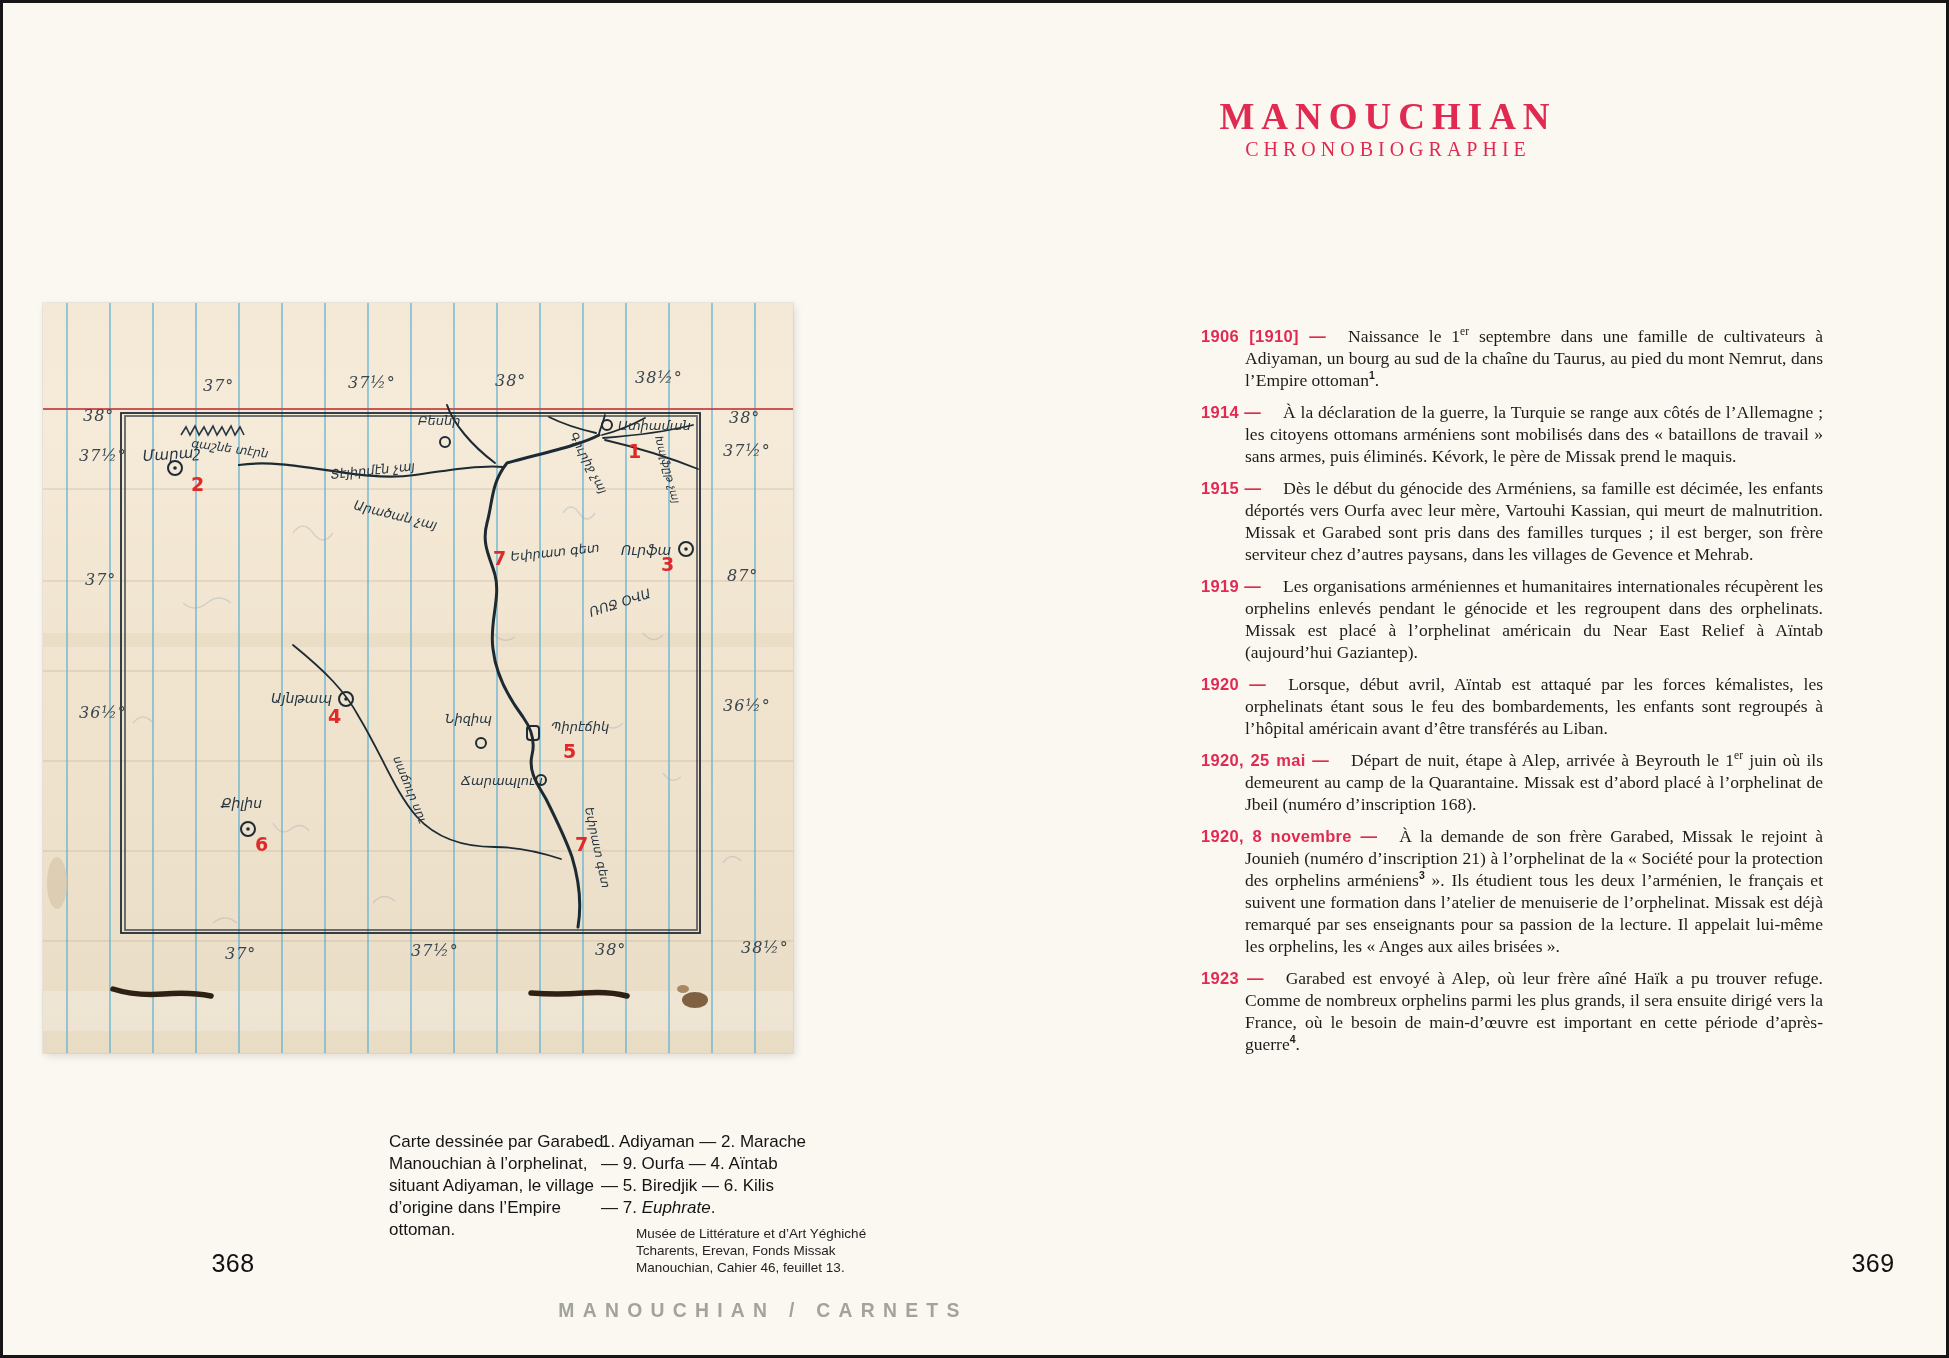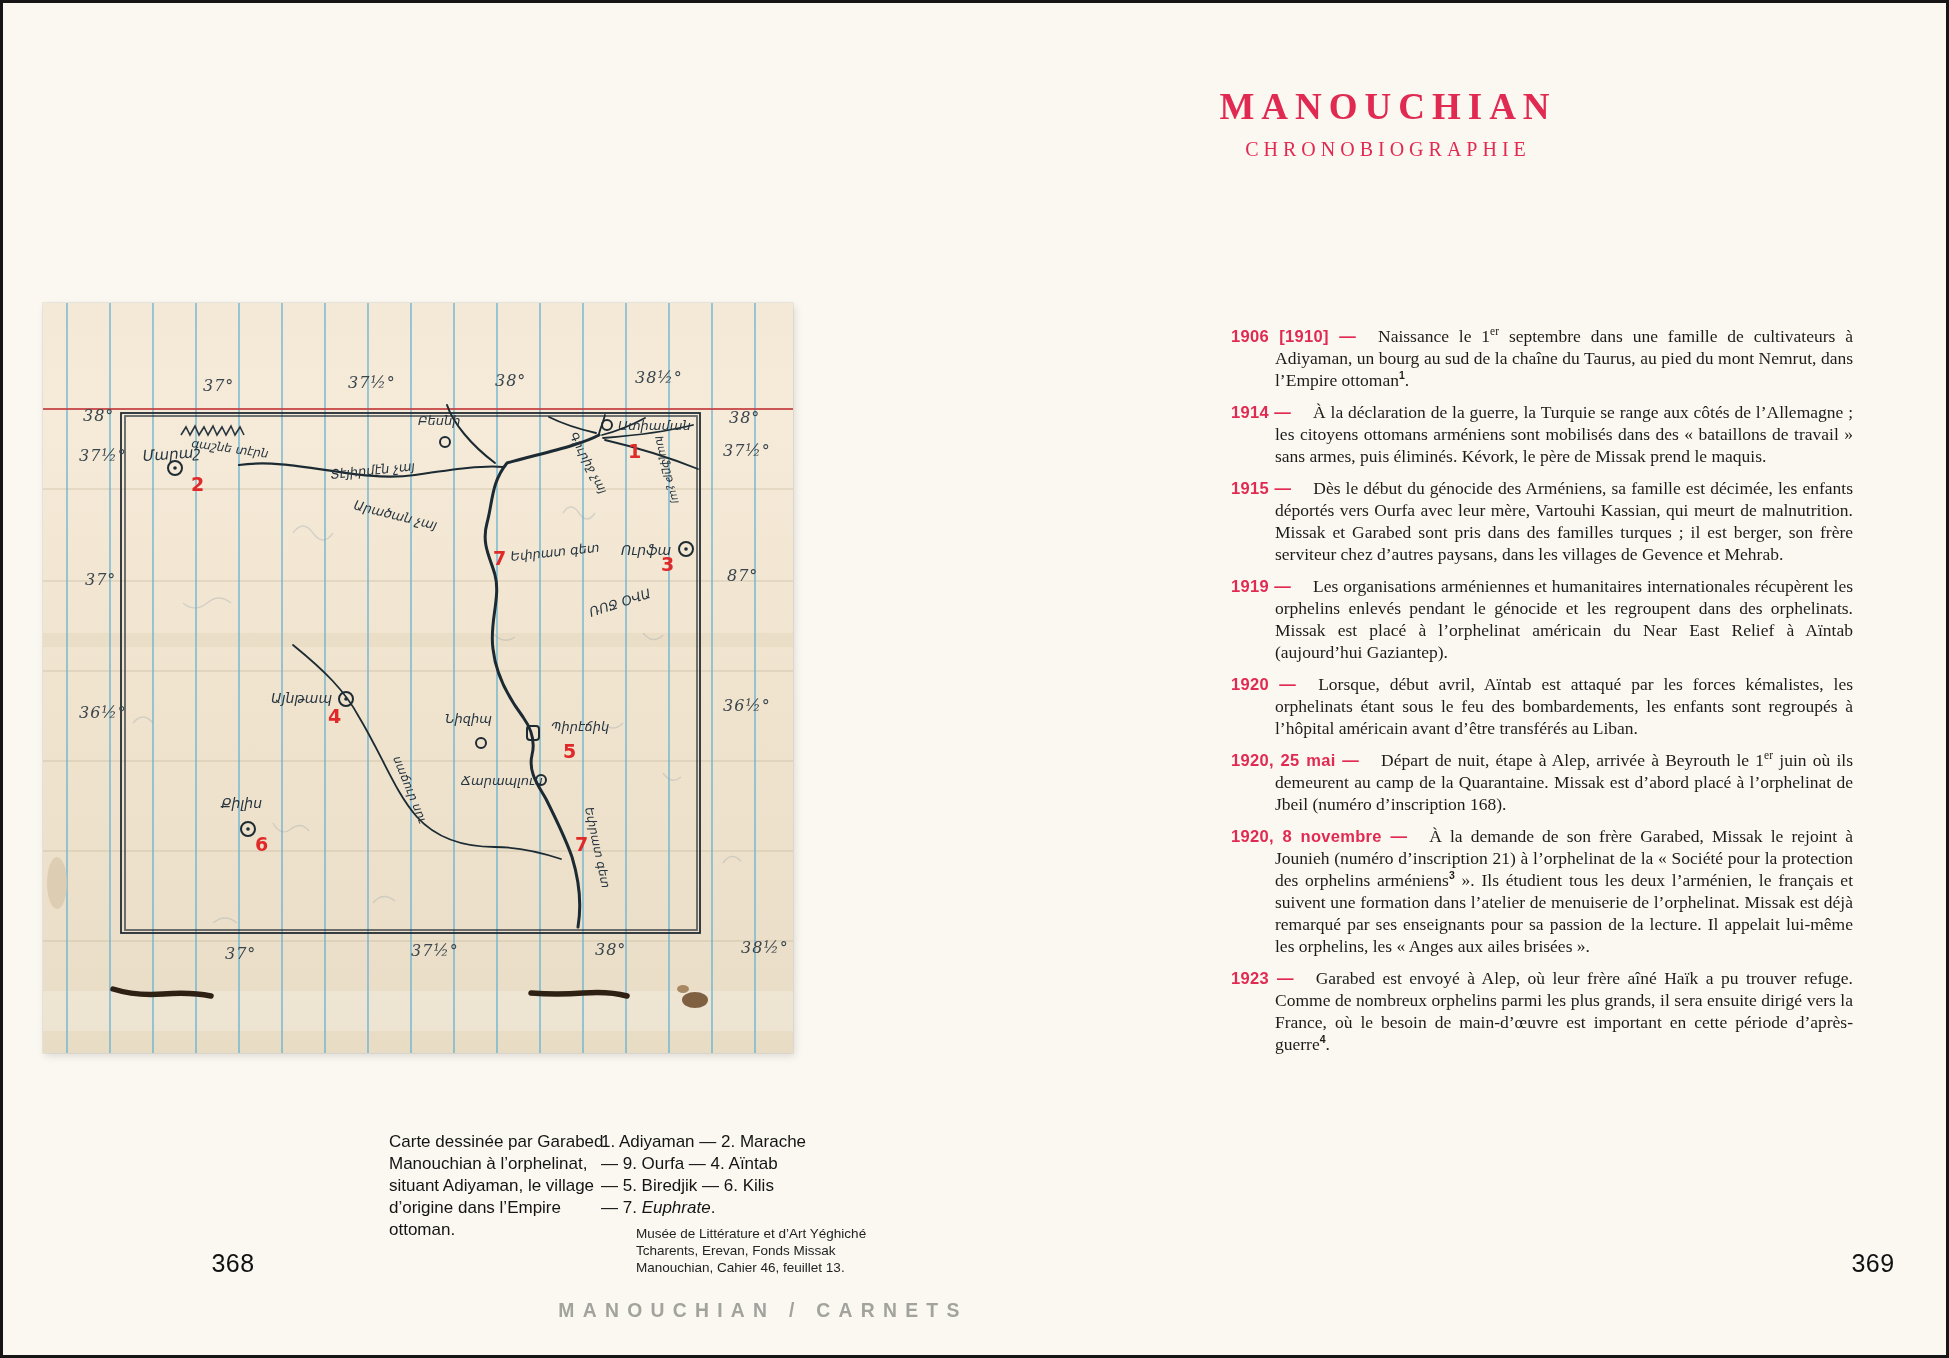--- a/index.html
+++ b/index.html
@@ -31,27 +31,27 @@
   .map-credit{position:absolute; left:633px; top:1222px; width:256px;
     font-size:13.5px; line-height:17px; color:#232323;}
   .pagenum{position:absolute; font-family:"Liberation Sans", sans-serif;
     font-size:25px; color:#111; letter-spacing:.5px;}
   .pagenum.left{left:195px; top:1246px; width:70px; text-align:center;}
   .pagenum.right{left:1835px; top:1246px; width:70px; text-align:center;}
   .footer-strip{position:absolute; left:460px; top:1295px; width:600px; text-align:center;
     font-family:"Liberation Sans", sans-serif; font-weight:700; font-size:21px;
     color:#a3a39e; letter-spacing:9px; transform:scaleX(.92); white-space:nowrap;}
   
-  .rp-title{position:absolute; left:1040px; top:82px; width:690px; text-align:center;
+  .rp-title{position:absolute; left:1040px; top:92px; width:690px; text-align:center;
     font-family:"Liberation Serif", serif; font-weight:700; font-size:37px;
     letter-spacing:7px; color:#e12a52;}
   .rp-subtitle{position:absolute; left:1040px; top:135px; width:690px; text-align:center;
     font-family:"Liberation Serif", serif; font-weight:400; font-size:20px;
     letter-spacing:5px; color:#e12a52;}
-  .chrono{position:absolute; left:1198px; top:322px; width:622px;margin-left:30px;}
+  .chrono{position:absolute; left:1198px; top:322px; width:622px;}
   .chrono p{margin:0 0 10px 0; padding-left:44px; text-indent:-44px;
     font-size:17.5px; line-height:22px; text-align:justify; color:#1d1c1a;}
   .chrono .date{font-family:"Liberation Sans", sans-serif; font-weight:700;
     font-size:16.5px; color:#e12a52; margin-right:22px; letter-spacing:.3px;}
   sup{line-height:0; font-size:11px;}
   sup.fn{font-weight:700; font-family:"Liberation Sans", sans-serif; font-size:10.5px;}
   sup.ord{font-size:11.5px;}
 </style>
 </head>
 <body>

